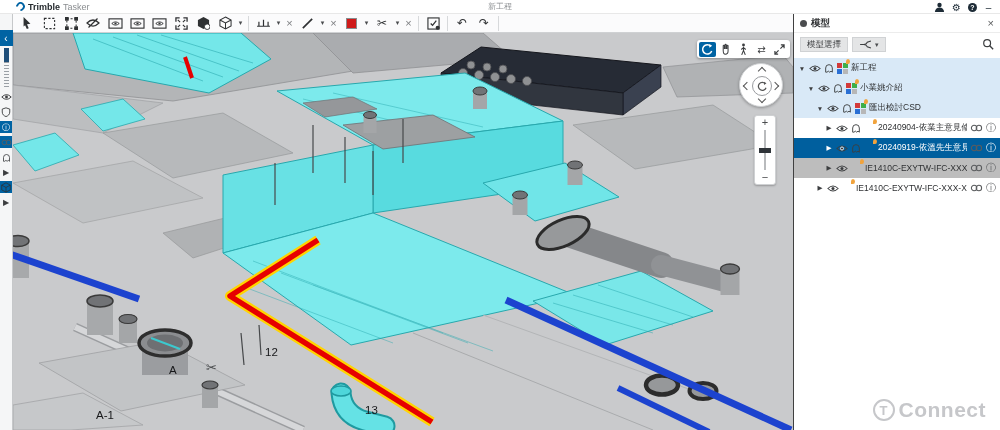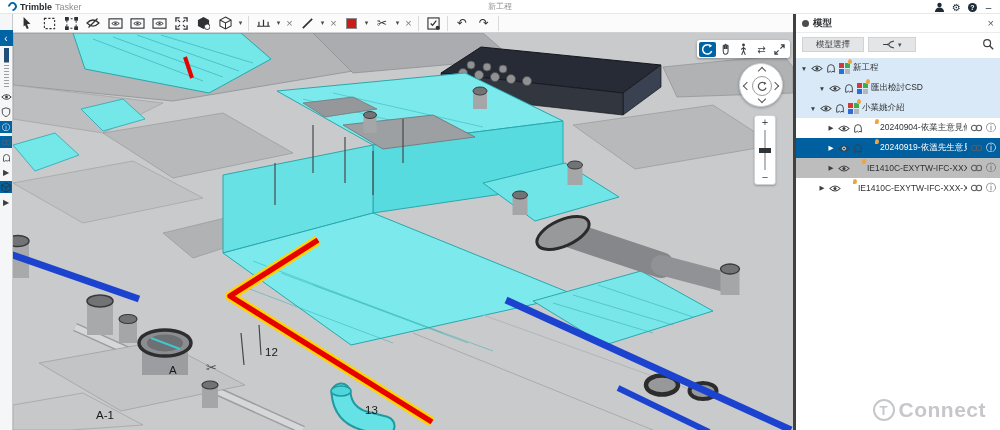--- a/index.html
+++ b/index.html
@@ -8,21 +8,21 @@
     --blue:#1c43cf; --navy:#262b35; --canvas:#c9cacc;
   }
   *{margin:0;padding:0;box-sizing:border-box;}
   html,body{width:1000px;height:430px;overflow:hidden;background:#fff;
     font-family:"Liberation Sans","DejaVu Sans",sans-serif;color:#333;}
   .app{position:relative;width:1000px;height:430px;}
 
   
   .titlebar{position:absolute;left:0;top:0;width:1000px;height:14px;background:#fff;
     border-bottom:1px solid #e8e8e8;display:flex;align-items:center;}
-  .brand{display:flex;align-items:center;gap:3px;padding-left:8px;font-size:9px;}
+  .brand{display:flex;align-items:center;gap:3px;padding-left:16px;font-size:9px;}
   .brand b{color:#252a2e;font-weight:bold;}
   .brand span.lt{color:#8a8d90;}
   .brand .tlogo{width:9px;height:9px;border-radius:50%;border:2px solid var(--accent);
     border-left-color:transparent;transform:rotate(-45deg);}
   .win-title{position:absolute;left:0;right:0;text-align:center;font-size:8px;color:#8d9093;}
   .tb-right{position:absolute;right:6px;top:1px;display:flex;gap:6px;align-items:center;height:12px;}
   .tb-right .ic{width:11px;height:11px;display:flex;align-items:center;justify-content:center;
     color:#1d2b36;font-size:10px;}
   .help-dot{width:9px;height:9px;border-radius:50%;background:#1d2b36;color:#fff;font-size:7px;
     display:flex;align-items:center;justify-content:center;font-weight:bold;}
@@ -77,28 +77,28 @@
 
   .zoom-slider{position:absolute;right:17px;top:82px;width:22px;height:70px;background:#fff;
     border:1px solid #cfd1d3;border-radius:3px;box-shadow:0 1px 2px rgba(0,0,0,.25);
     display:flex;flex-direction:column;align-items:center;}
   .zs-btn{height:13px;font-size:11px;color:#4a4c4e;line-height:13px;}
   .zs-track{flex:1;width:2px;background:#b9bbbd;position:relative;margin:1px 0;}
   .zs-handle{position:absolute;left:-5px;top:18px;width:12px;height:5px;background:#2e3338;}
 
   
   .panel{position:absolute;left:793px;top:14px;width:207px;height:416px;background:#fff;
-    border-left:3px solid #404040;font-size:8.5px;}
+    border-left:1px solid #404040;font-size:8.5px;}
   .panel-head{height:19px;display:flex;align-items:center;padding:0 6px;border-bottom:1px solid #ececec;}
   .panel-head .dot{width:7px;height:7px;border-radius:50%;background:#4a4c4e;margin-right:4px;}
   .panel-head .ttl{font-size:9.5px;font-weight:bold;color:#2f3133;}
   .panel-head .close{margin-left:auto;font-size:11px;color:#5a5c5e;}
   .panel-sub{height:23px;display:flex;align-items:center;gap:4px;padding:0 6px;}
   .pbtn{background:#e4e5e6;border:1px solid #d0d2d4;color:#3c3e40;font-size:8.5px;height:15px;
-    display:flex;align-items:center;padding:0 13px;gap:3px;}
+    display:flex;align-items:center;padding:0 6px;gap:3px;}
   .pbtn .crt{width:auto;}
   .sub-search{margin-left:auto;}
 
   .tree{margin-top:2px;}
   .trow{height:20px;display:flex;align-items:center;gap:3px;padding-right:4px;white-space:nowrap;}
   .trow .tri{width:8px;font-size:6.5px;color:#3c3e40;text-align:center;flex:none;}
   .trow .micon{width:11px;height:11px;position:relative;flex:none;}
   .trow .lbl{overflow:hidden;text-overflow:clip;flex:1;color:#2f3133;}
   .trow .badge{flex:none;color:#5a5c5e;display:flex;align-items:center;}
   .trow .badge.info{font-size:10px;}
@@ -568,66 +568,66 @@
               <i style="background:#d23a3a"></i>
               <i style="background:#3fae49"></i>
               <i style="background:#2a6fd4"></i>
               <i style="background:#b7b7b7"></i>
             </span>
           <span class="flame"></span>
         </span>
         <span class="lbl">新工程</span>
       </div>
 
-      <div class="trow lvl2 bg-hi">
+      <div class="trow lvl1 bg-hi">
         <span class="tri">▼</span>
         <span class="eye-ic">
             <svg width="12" height="9">
               <use href="#s-eye"></use>
             </svg>
           </span>
         <span class="ghost-ic">
             <svg width="10" height="10">
               <use href="#s-ghost"></use>
             </svg>
           </span>
         <span class="micon">
           <span class="gridic">
               <i style="background:#d23a3a"></i>
               <i style="background:#3fae49"></i>
               <i style="background:#2a6fd4"></i>
               <i style="background:#b7b7b7"></i>
             </span>
           <span class="flame"></span>
         </span>
-        <span class="lbl">匯出檢討CSD</span>
+        <span class="lbl">小業姚介紹</span>
       </div>
 
-      <div class="trow lvl1 bg-hi">
+      <div class="trow lvl2 bg-hi">
         <span class="tri">▼</span>
         <span class="eye-ic">
             <svg width="12" height="9">
               <use href="#s-eye"></use>
             </svg>
           </span>
         <span class="ghost-ic">
             <svg width="10" height="10">
               <use href="#s-ghost"></use>
             </svg>
           </span>
         <span class="micon">
           <span class="gridic">
               <i style="background:#d23a3a"></i>
               <i style="background:#3fae49"></i>
               <i style="background:#2a6fd4"></i>
               <i style="background:#b7b7b7"></i>
             </span>
           <span class="flame"></span>
         </span>
-        <span class="lbl">小業姚介紹</span>
+        <span class="lbl">匯出檢討CSD</span>
       </div>
 
       <div class="trow lvl3">
         <span class="tri">▶</span>
         <span class="eye-ic">
             <svg width="12" height="9">
               <use href="#s-eye"></use>
             </svg>
           </span>
         <span class="ghost-ic">

